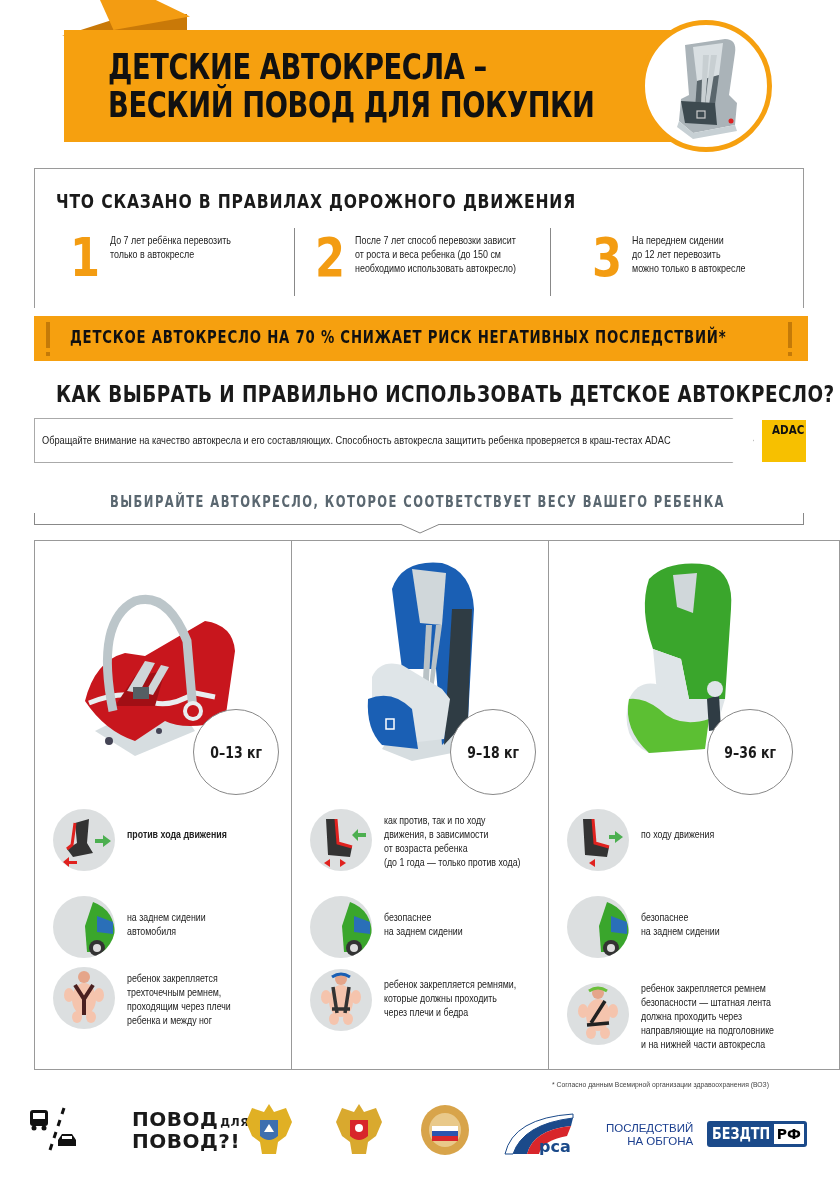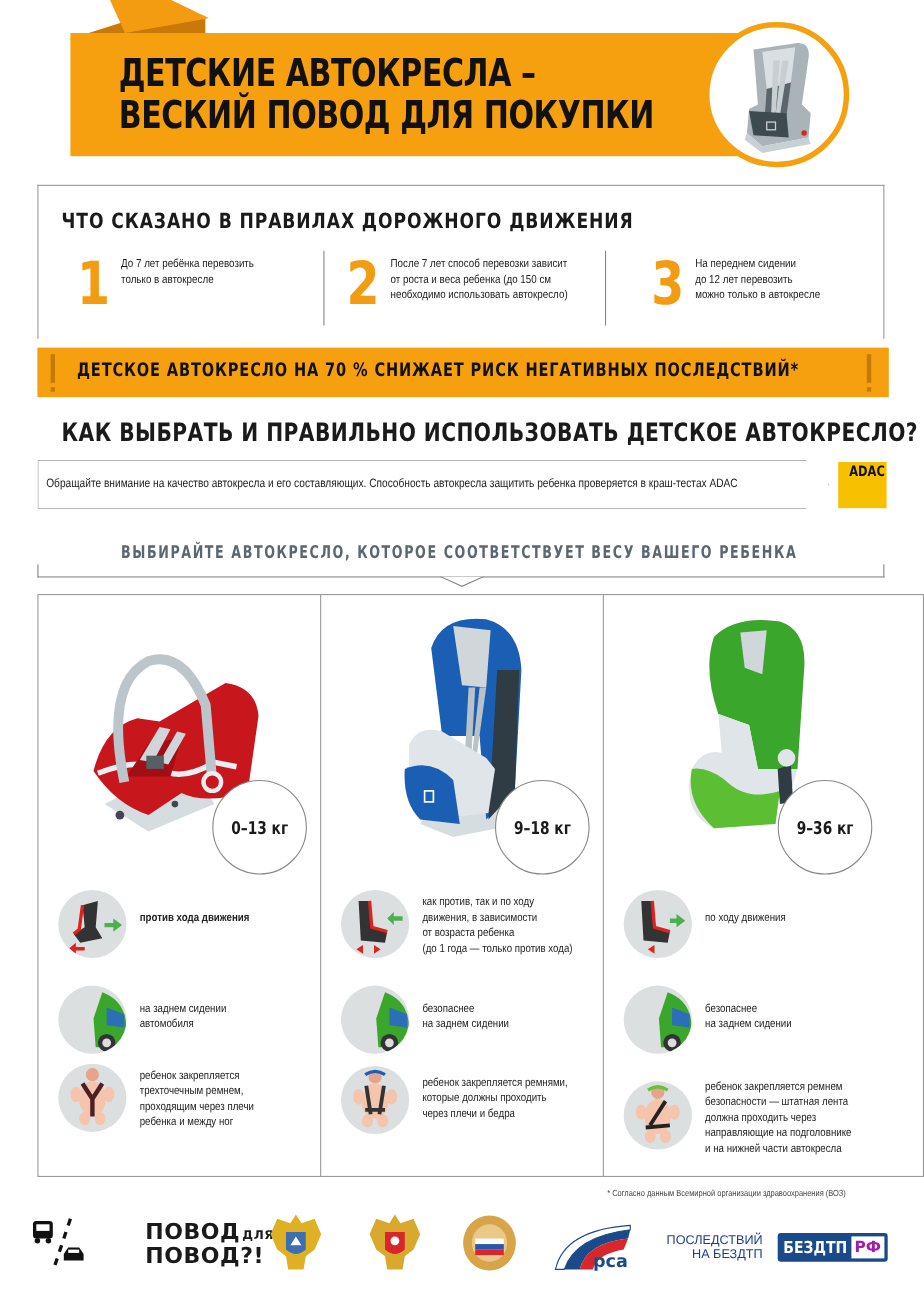--- a/index.html
+++ b/index.html
@@ -56,21 +56,21 @@
   .feat-icon { width: 62px; height: 62px; border-radius: 50%; background: #dcdfe0; position: relative; overflow: hidden; flex-shrink: 0; }
   .feat-text { margin-left: 12px; font-size: 10.5px; line-height: 14px; color: #222; transform: scaleX(0.84); transform-origin: left top; white-space: pre-line; width: 210px; }
 
   .footnote { position: absolute; left: 552px; top: 1080px; font-size: 8px; color: #444; transform: scaleX(0.85); transform-origin: left top; white-space: nowrap; }
 
   
   .logo-text { font-family: "DejaVu Sans", sans-serif; font-weight: bold; font-size: 20px; line-height: 19px; letter-spacing: 0.5px; }
   .podrob { position: absolute; left: 606px; top: 1122px; text-align: right; font-size: 11.5px; line-height: 13px; color: #1b3f8f; font-family: "Liberation Sans", sans-serif; }
   .bezdtp { position: absolute; left: 707px; top: 1121px; width: 100px; height: 26px; background: #1b4a8a; border-radius: 3px; display: flex; align-items: center; padding-left: 5px; }
   .bezdtp .a { color: #fff; font-weight: bold; font-size: 15px; font-family: "DejaVu Sans", sans-serif; transform: scaleX(0.85); transform-origin: left center; }
-  .bezdtp .b { position: absolute; right: 3px; top: 3px; background: #fff; color: #a21caf; font-weight: bold; font-size: 14px; padding: 0 3px; height: 20px; line-height: 20px; font-family: "DejaVu Sans", sans-serif; }
+  .bezdtp .b { position: absolute; right: 3px; top: 3px; background: #fff; color: #000000; font-weight: bold; font-size: 14px; padding: 0 3px; height: 20px; line-height: 20px; font-family: "DejaVu Sans", sans-serif; }
 </style>
 </head>
 <body>
 
 <div class="ribbon-fold2"></div>
 <div class="ribbon-fold"></div>
 <div class="banner"></div>
 <div class="banner-title">
   <div>ДЕТСКИЕ АВТОКРЕСЛА –</div>
   <div>ВЕСКИЙ ПОВОД ДЛЯ ПОКУПКИ</div>
@@ -357,18 +357,18 @@
   <svg width="80" height="46" viewBox="0 0 80 46">
       <path d="M2 44 Q10 8 70 4 L70 8 Q20 14 10 44 Z" fill="#ffffff" stroke="#1b4a8a" stroke-width="1"></path>
       <path d="M10 44 Q20 14 70 8 L68 16 Q30 20 24 44 Z" fill="#1b4a8a"></path>
       <path d="M24 44 Q30 20 68 16 L64 26 Q40 30 36 44 Z" fill="#d8262b"></path>
       <text x="36" y="42" font-family="DejaVu Sans, sans-serif" font-weight="bold" font-size="16" fill="#1b4a8a">рса</text>
     </svg>
 </div>
 
 <div class="podrob">
   <div>ПОСЛЕДСТВИЙ</div>
-  <div>НА БЕЗДТП</div>
+  <div>НА ОБГОНА</div>
 </div>
 <div class="bezdtp">
   <span class="a">БЕЗДТП</span>
   <span class="b">РФ</span>
 </div>
 
 </body></html>

